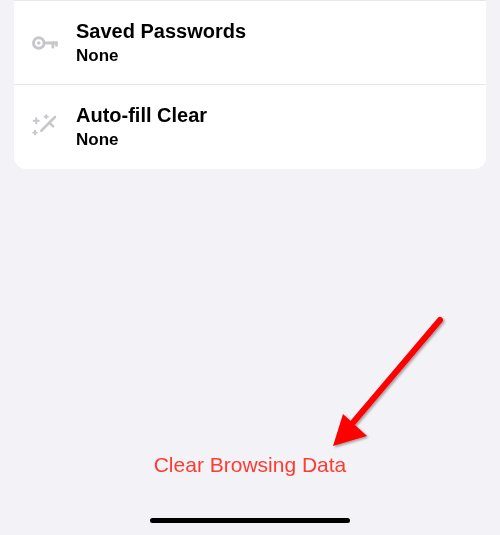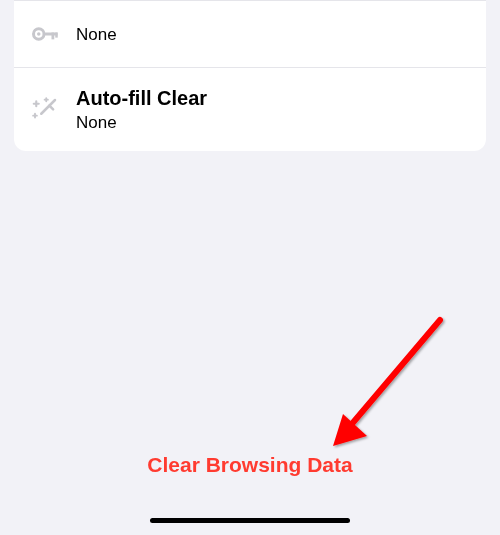--- a/index.html
+++ b/index.html
@@ -43,32 +43,32 @@
       flex-direction: column;
       line-height: 1.25;
     }
     .row-title {
       font-size: 20px;
       font-weight: 600;
       color: #000;
     }
     .row-sub {
       font-size: 17px;
-      font-weight: 400;
+      font-weight: 700;
       color: #000;
       margin-top: 1px;
     }
     .clear-btn {
       position: absolute;
       bottom: 58px;
       left: 0;
       right: 0;
       text-align: center;
       font-size: 21px;
-      font-weight: 700;
+      font-weight: 400;
       color: #ff3b30;
       cursor: pointer;
     }
     .home-indicator {
       position: absolute;
       bottom: 12px;
       left: 50%;
       transform: translateX(-50%);
       width: 200px;
       height: 5px;
@@ -92,20 +92,21 @@
     <div class="icon-wrap">
       <svg width="30" height="30" viewBox="0 0 24 24" fill="currentColor">
         <circle cx="7" cy="12" r="4.2" fill="none" stroke="currentColor" stroke-width="2.4"></circle>
         <circle cx="7" cy="12" r="1.4" fill="currentColor"></circle>
         <rect x="10.5" y="10.8" width="11.5" height="2.4" fill="currentColor"></rect>
         <rect x="17.2" y="10.8" width="2.2" height="5.5" fill="currentColor"></rect>
         <rect x="20.2" y="10.8" width="2.0" height="4.1" fill="currentColor"></rect>
       </svg>
     </div>
     <div class="text-block">
+      <div class="row-title">Saved Passwords</div>
       <div class="row-sub">None</div>
     </div>
   </div>
 
   <div class="row">
     <div class="icon-wrap">
       <svg width="30" height="30" viewBox="0 0 24 24" fill="none" stroke="currentColor" stroke-width="2" stroke-linecap="round">
         <line x1="9" y1="15" x2="20" y2="4"></line>
         <line x1="15.5" y1="8.5" x2="18.5" y2="11.5"></line>
         <path d="M5 5 L5 9 M3 7 L7 7" stroke-width="1.7"></path>

